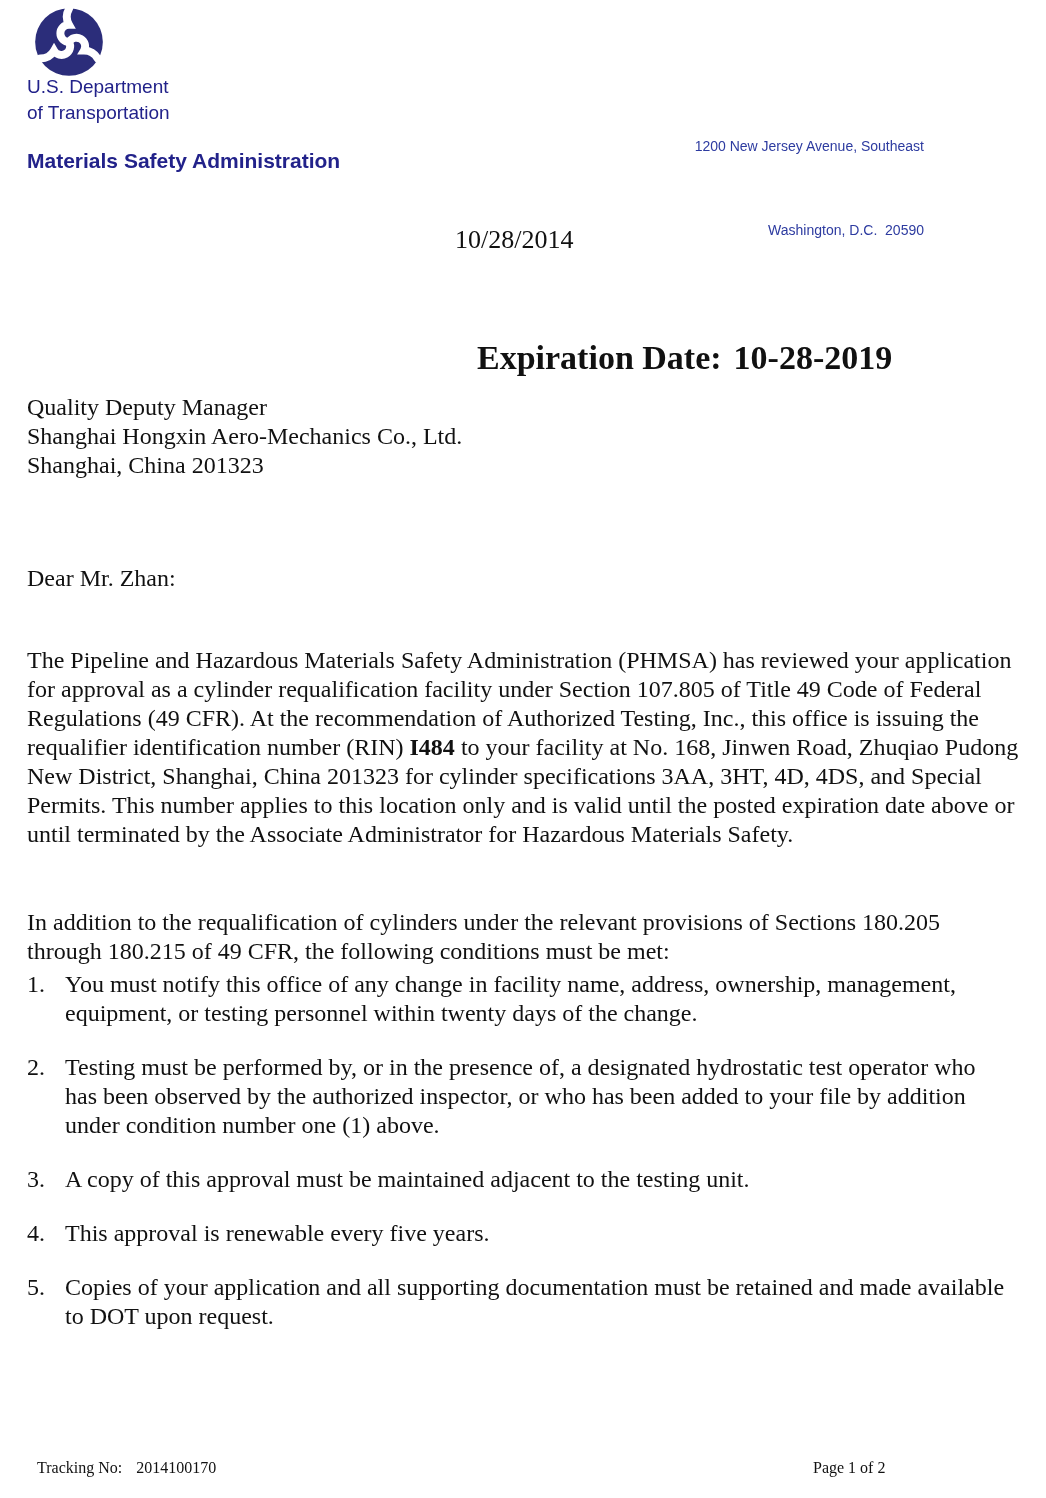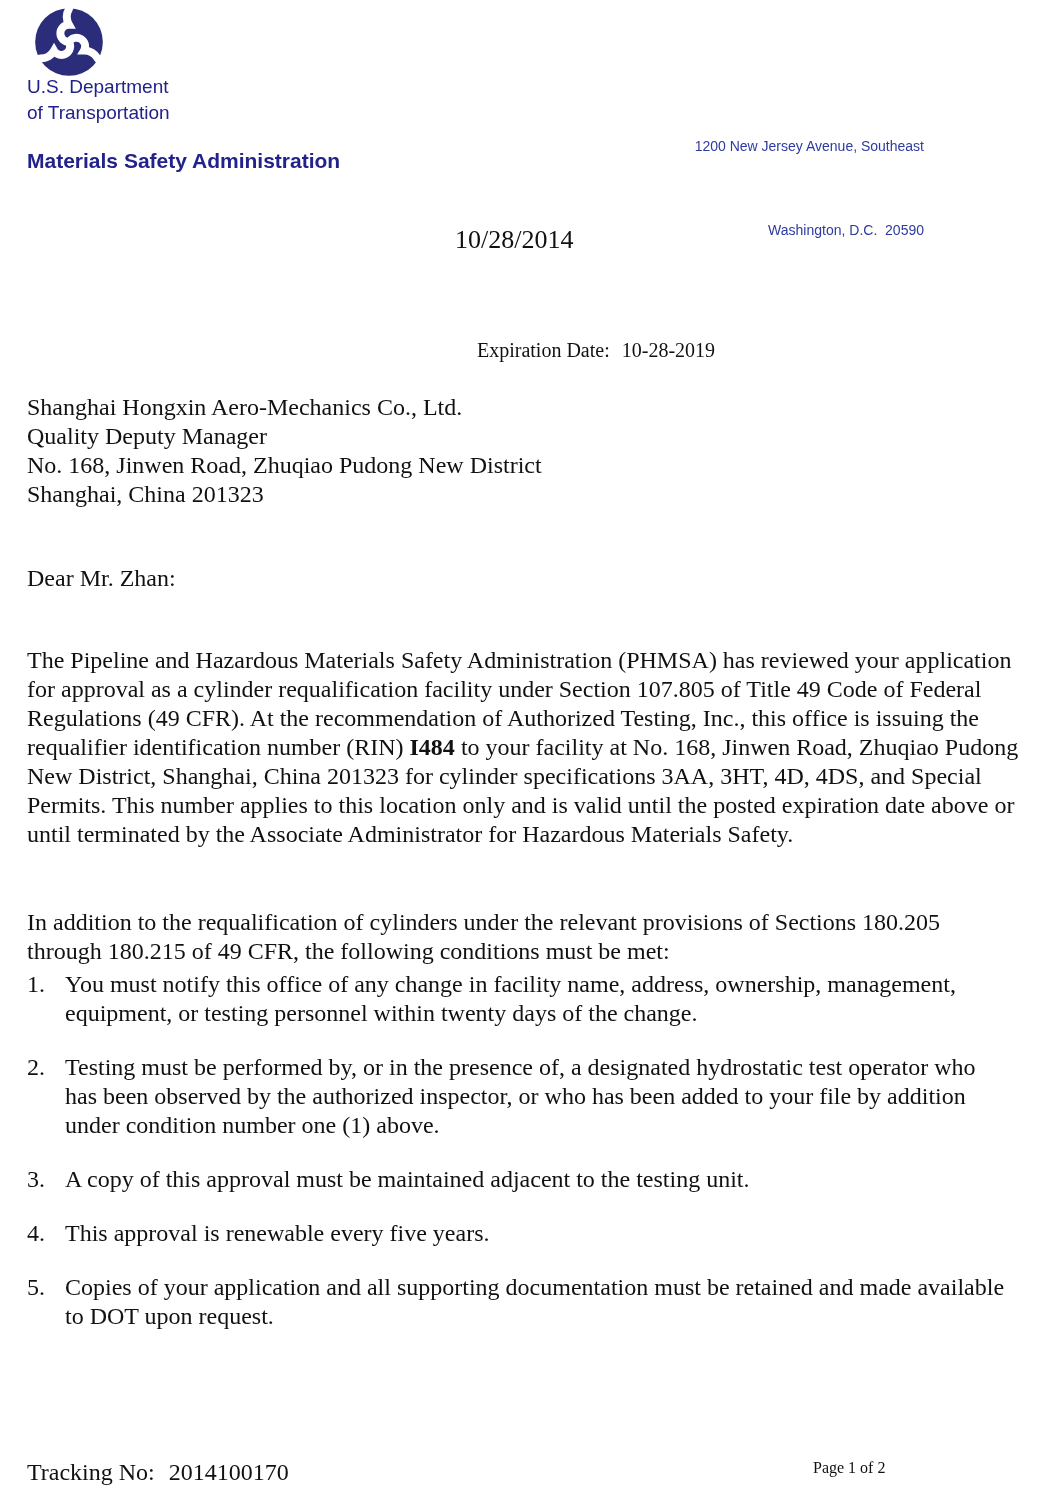--- a/index.html
+++ b/index.html
@@ -58,22 +58,22 @@
   .date-line {
     position: absolute;
     left: 455px;
     top: 225px;
     font-size: 26px;
   }
   .expiration-line {
     position: absolute;
     left: 477px;
     top: 339px;
-    font-size: 20px;
-    font-weight: normal;
+    font-size: 34px;
+    font-weight: bold;
   }
   .expiration-line .value { margin-left: 12px; }
   .recipient {
     position: absolute;
     left: 27px;
     top: 393px;
     font-size: 24px;
     line-height: 29px;
   }
   .salutation {
@@ -108,23 +108,23 @@
     flex: none;
     width: 38px;
   }
   .cond .txt {
     flex: 1;
     padding-right: 18px;
   }
   
   .footer-tracking {
     position: absolute;
-    left: 27px;
+    left: 37px;
     top: 1459px;
-    font-size: 24px;
+    font-size: 16px;
   }
   .footer-tracking .value { margin-left: 14px; }
   .footer-page {
     position: absolute;
     left: 813px;
     top: 1459px;
     font-size: 16px;
   }
   b.rin { font-weight: bold; }
 </style>
@@ -158,23 +158,22 @@
     <div>Washington, D.C.  20590</div>
   </div>
 
   <div class="date-line">10/28/2014</div>
 
   <div class="expiration-line">
     <span>Expiration Date:</span><span class="value">10-28-2019</span>
   </div>
 
   <div class="recipient">
+    <div>Quality Deputy Manager</div>
     <div>Shanghai Hongxin Aero-Mechanics Co., Ltd.</div>
-    <div>Quality Deputy Manager</div>
-    <div>No. 168, Jinwen Road, Zhuqiao Pudong New District</div>
     <div>Shanghai, China 201323</div>
   </div>
 
   <div class="salutation">Dear Mr. Zhan:</div>
 
   <p class="para para1"><span>The Pipeline and Hazardous Materials Safety Administration (PHMSA) has reviewed your application for approval as a cylinder requalification facility under Section 107.805 of Title 49 Code of Federal Regulations (49 CFR). At the recommendation of Authorized Testing, Inc., this office is issuing the requalifier identification number (RIN) </span><b class="rin">I484</b><span> to your facility at No. 168, Jinwen Road, Zhuqiao Pudong New District, Shanghai, China 201323 for cylinder specifications 3AA, 3HT, 4D, 4DS, and Special Permits. This number applies to this location only and is valid until the posted expiration date above or until terminated by the Associate Administrator for Hazardous Materials Safety.</span></p>
 
   <p class="para para2">In addition to the requalification of cylinders under the relevant provisions of Sections 180.205 through 180.215 of 49 CFR, the following conditions must be met:</p>
 
   <div class="conditions">

